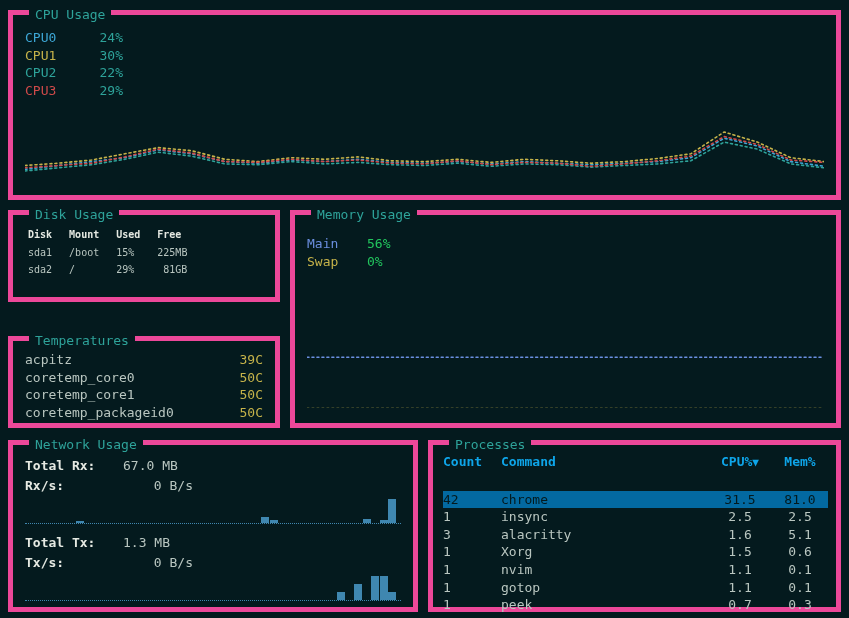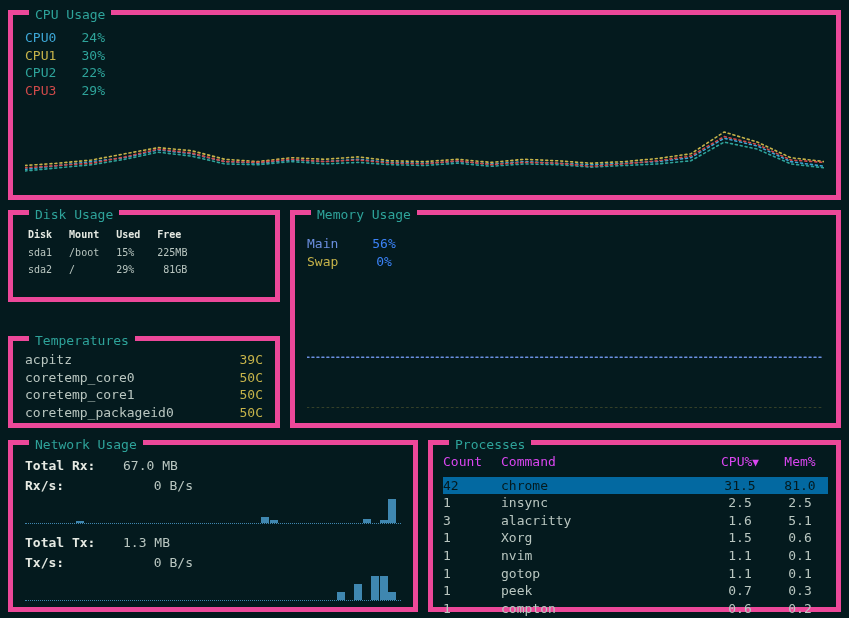--- a/index.html
+++ b/index.html
@@ -10,21 +10,21 @@
   .panel>.body{padding:10px 12px 8px 12px}
   
   .cpu{left:8px;top:10px;right:8px;height:190px}
   .disk{left:8px;top:210px;width:272px;height:92px}
   .temps{left:8px;top:336px;width:272px;height:92px}
   .mem{left:290px;top:210px;right:8px;height:218px}
   .net{left:8px;top:440px;width:410px;height:172px}
   .procs{left:428px;top:440px;right:8px;height:172px}
 
   .cpu-list{margin-top:4px}
-  .cpu-row{display:flex;}
+  .cpu-row{display:flex;gap:18px}
   .cpu-row .lbl{width:40px}
   .cpu-row .pct{width:40px;color:#2ea39a;text-align:right}
   .c0{color:#3da7d6}.c1{color:#c6b34a}.c2{color:#2ea39a}.c3{color:#cf4a4a}
 
   
   .spark{position:absolute;left:12px;right:12px;bottom:10px;height:78px}
   .spark svg{width:100%;height:100%}
   .dotline{fill:none;stroke-width:1.6;stroke-dasharray:2 3;stroke-linecap:round}
 
   
@@ -34,33 +34,33 @@
 
   
   .trow{display:flex;justify-content:space-between}
   .trow .lbl{color:#b9c6c0}
   .trow .val,.trow .valw{color:#c6b34a}
 
   
   .mem-list{margin-top:10px}
   .mrow{display:flex;gap:18px}
   .mrow .lbl{width:42px}
-  .mrow .pct{color:#3b82f6;text-align:center;width:34px}
+  .mrow .pct{color:#22c55e;text-align:left;width:34px}
   .mm{color:#6b8fe0}.ms{color:#c6b34a}
   .mem-spark{position:absolute;left:12px;right:12px;bottom:14px;height:92px}
 
   
   .nline{display:flex;gap:10px;margin-top:2px}
   .nline .lbl{color:#e5e9e2;font-weight:bold;width:88px}
   .nline .val{color:#b9c6c0}
   .bars{position:relative;height:26px;margin:4px 0 10px 0;border-bottom:1px dotted #3f87b0}
   .bars .bar{position:absolute;bottom:0;width:8px;background:#3f87b0}
 
   
-  .phead{display:flex;color:#d946ef;font-weight:normal;padding:0 0 6px 0}
+  .phead{display:flex;color:#0ea5e9;font-weight:bold;padding:0 0 20px 0}
   .col-count{width:58px}.col-cmd{flex:1}.col-cpu{width:64px;text-align:center}.col-mem{width:56px;text-align:center}
   .prow{display:flex;padding:0 0 0 0;color:#b9c6c0}
   .prow.sel{background:#0369a1;color:#041a1e}
   .prow .col-count{color:inherit}
   .arrow{font-size:11px}
   .procs .body{padding:8px 8px 6px 10px}
 </style>
 </head>
 <body>
 

